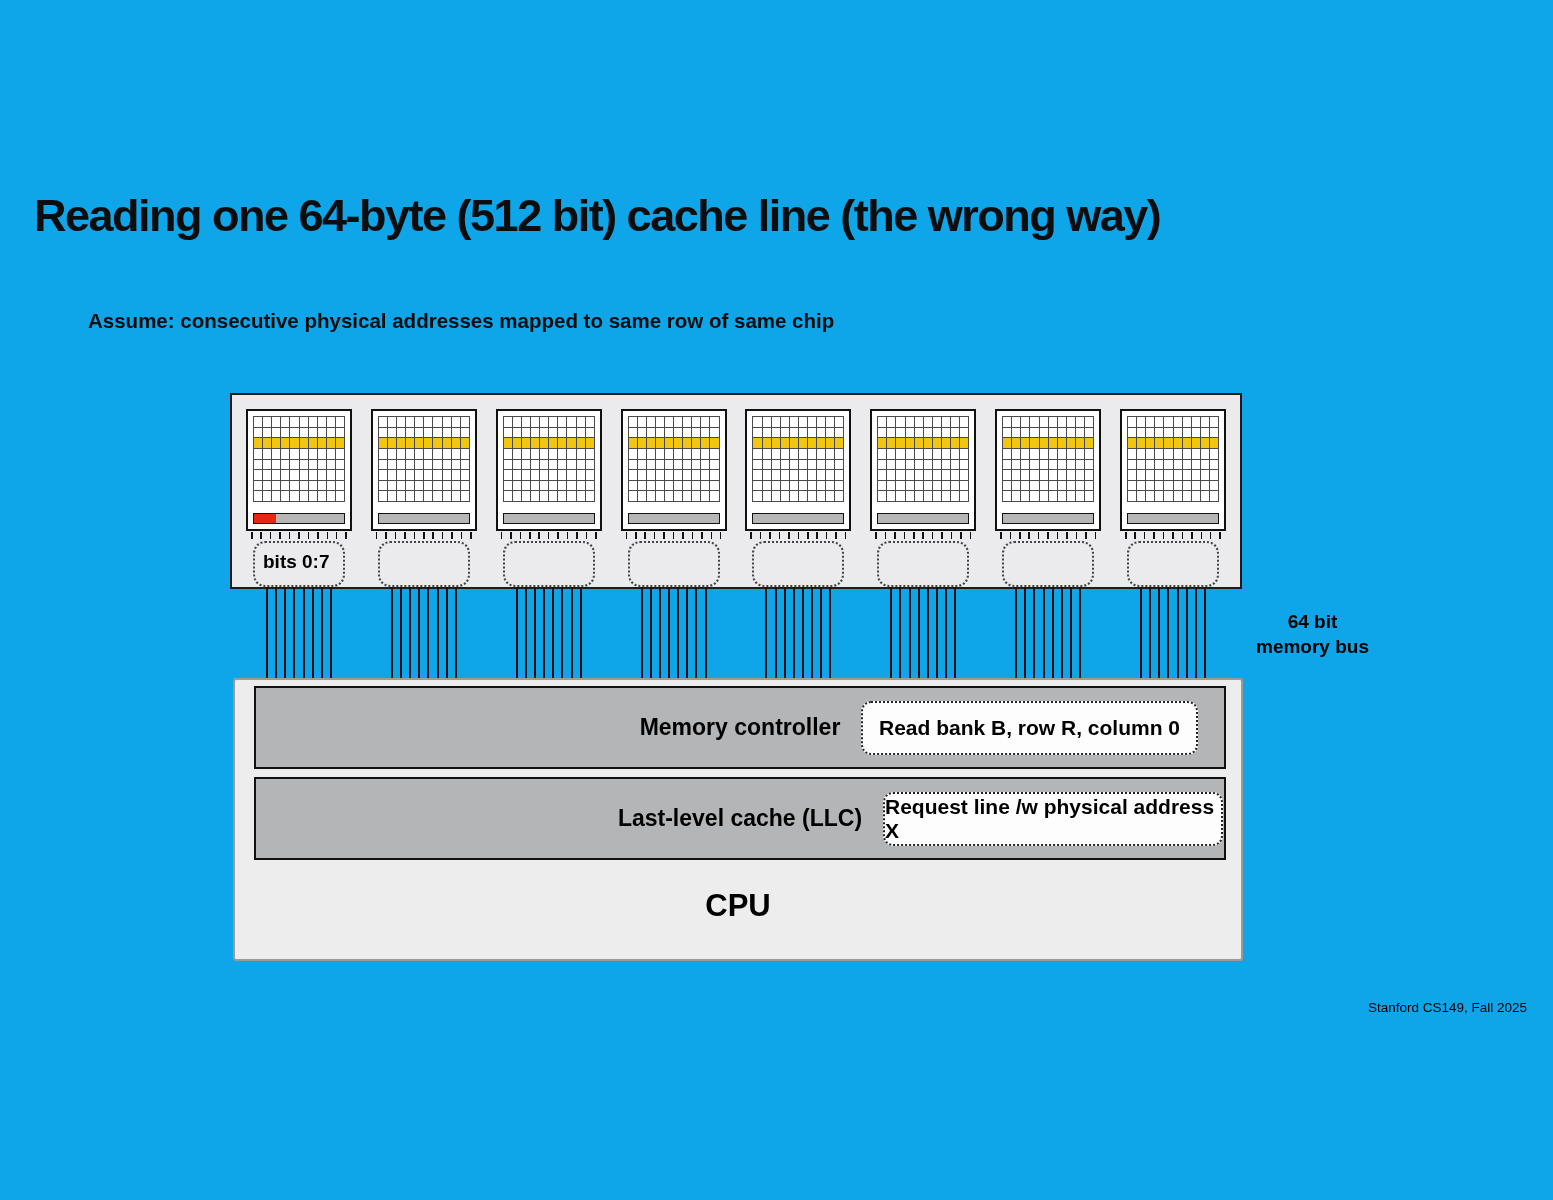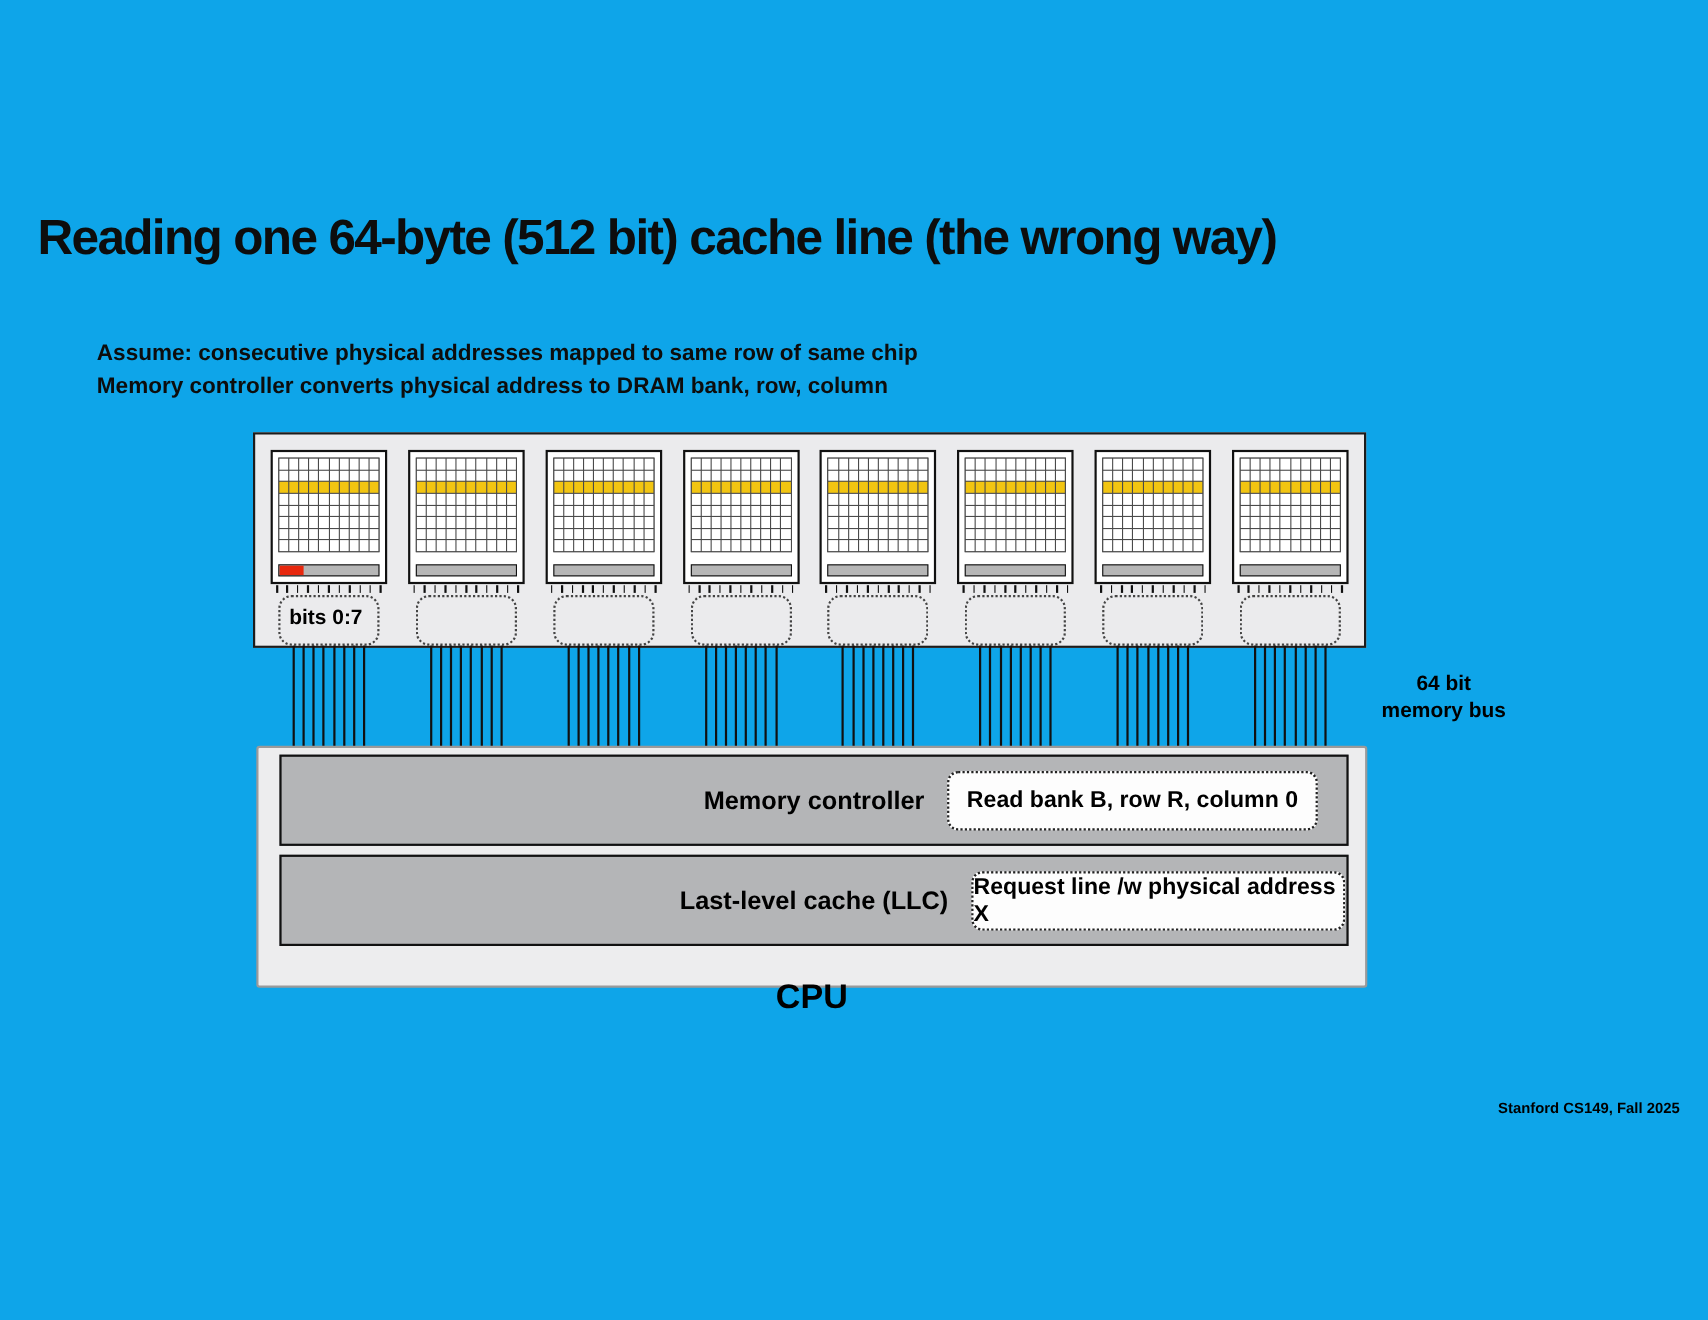--- a/index.html
+++ b/index.html
@@ -42,21 +42,21 @@
     border:2.5px dotted #444; border-radius:12px; box-sizing:border-box; z-index:3;
   }
   .buslines { position:absolute; width:66px; height:100px; display:flex; justify-content:space-between; z-index:2; }
   .busline  { width:2px; background:#111; }
   .bits-label { position:absolute; left:231px; top:551px; font-size:19px; font-weight:700; z-index:5;margin-left:32px; }
   .bus-label {
     position:absolute; left:1205px; top:609px; width:135px;
     text-align:center; font-size:19px; font-weight:700; line-height:25px;padding-left:40px;
   }
   .cpu-box {
-    position:absolute; left:233px; top:678px; width:1010px; height:220px;
+    position:absolute; left:233px; top:678px; width:1010px; height:283px;
     background:var(--cpu-bg,#ededee); border:2px solid #9a9a9a; border-radius:3px;
     box-sizing:border-box; z-index:4;
   }
   .bar {
     position:absolute; left:19px; width:972px; height:83px;
     background:var(--bar-bg,#b4b5b7); border:2px solid #111; box-sizing:border-box;
   }
   .mc-bar  { top:6px; }
   .llc-bar { top:97px; }
   .bar-label {
@@ -66,32 +66,31 @@
   }
   .callout {
     position:absolute; top:50%; transform:translateY(-50%); height:54px;
     background:#fdfdfd; border:2.5px dotted #222; border-radius:10px;
     display:flex; align-items:center; justify-content:center;
     font-size:21px; font-weight:700; box-sizing:border-box; z-index:2;
   }
   .mc-callout  { left:605px; width:337px; }
   .llc-callout { left:627px; width:340px; }
   .cpu-label { position:absolute; left:0; right:0; top:208px; text-align:center; font-size:31px; font-weight:700; }
-  .footer { position:absolute; right:26px; top:1000px; font-size:13.5px; font-weight:700;margin-left:24px; }
+  .footer { position:absolute; right:26px; top:1000px; font-size:13.5px; font-weight:400;margin-left:24px; }
 </style>
 </head>
 <body>
 
 <div class="page">
 
   <div class="title">Reading one 64-byte (512 bit) cache line (the wrong way)</div>
 
   <div class="assume">
     <div>Assume: consecutive physical addresses mapped to same row of same chip</div>
-    <div>Memory controller converts physical address to DRAM bank, row, column</div>
   </div>
 
   <div class="dram-module"></div>
 
   <div id="chips-layer">
       <div class="buslines" style="left: 266px; top: 583px;">
         <div class="busline"></div>
         <div class="busline"></div>
         <div class="busline"></div>
         <div class="busline"></div>

